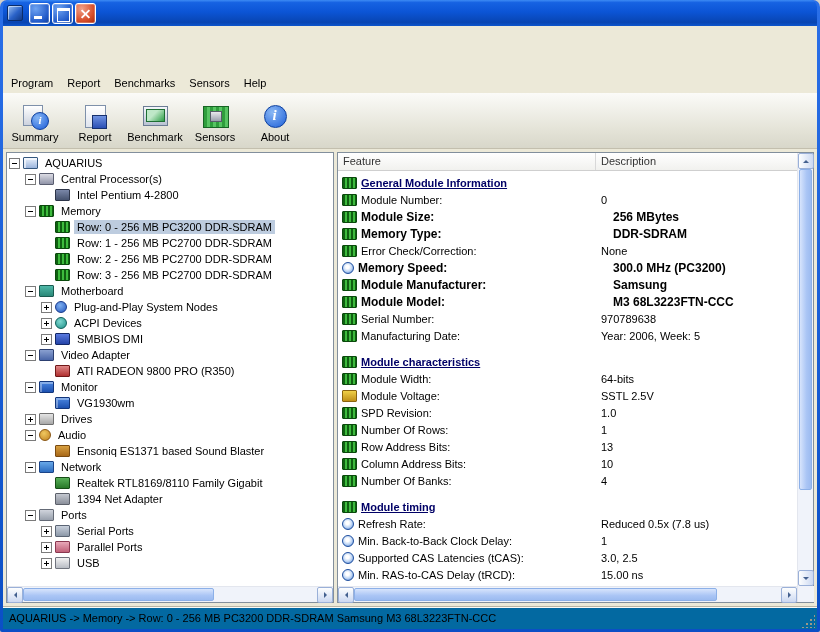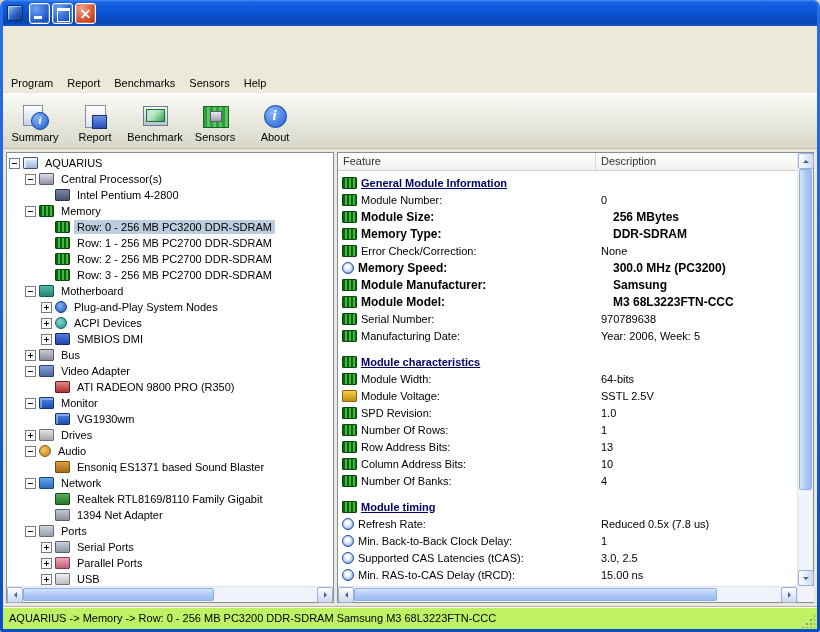--- a/index.html
+++ b/index.html
@@ -136,21 +136,21 @@
   .sb-btn.right::before { border-left-color:#44618f;  left:6px; top:4px; }
   .sb-btn.up::before    { border-bottom-color:#44618f; left:4px; top:3px; }
   .sb-btn.down::before  { border-top-color:#44618f;    left:4px; top:6px; }
   .sb-track { flex:1; position:relative; }
   .sb-thumb { position:absolute; border-radius:2px; border:1px solid #8cb0e8; }
   .hscroll .sb-thumb { top:1px; bottom:1px; background:linear-gradient(180deg,#d7e4fc,#aac5f5 60%,#9cbbf0); }
   .vscroll .sb-thumb { left:1px; right:1px; background:linear-gradient(90deg,#d7e4fc,#aac5f5 60%,#9cbbf0); }
   .sb-corner { width:16px; height:16px; flex:none; background:#f0f3fa; }
 
   
-  .statusbar { height:23px; flex:none; display:flex; align-items:center; background:#bef264;
+  .statusbar { height:23px; flex:none; display:flex; align-items:center; background:#0369a1;
     border-top:1px solid #b9b5a5; box-shadow:inset 0 1px 0 #fbfaf5; padding-left:6px; }
   .status-text { flex:1; white-space:nowrap; overflow:hidden; }
   .resize-grip { width:14px; height:14px; margin:0 2px 1px 0; align-self:flex-end; flex:none;
     background-image:radial-gradient(circle at 2px 2px,#9c9888 1.2px,transparent 1.5px);
     background-size:4px 4px; clip-path:polygon(100% 0,100% 100%,0 100%); }
 </style>
 </head>
 <body>
 
 <div class="window">
@@ -263,26 +263,20 @@
               <span class="indent" style="width: 34px;"></span>
               <span class="exp plus"></span>
               <span class="tico tico-acpi"></span>
               <span class="tree-label">ACPI Devices</span>
             </div>
             <div class="tree-row">
               <span class="indent" style="width: 34px;"></span>
               <span class="exp plus"></span>
               <span class="tico tico-smbios"></span>
               <span class="tree-label">SMBIOS DMI</span>
-            </div>
-            <div class="tree-row">
-              <span class="indent" style="width: 18px;"></span>
-              <span class="exp plus"></span>
-              <span class="tico tico-bus"></span>
-              <span class="tree-label">Bus</span>
             </div>
             <div class="tree-row">
               <span class="indent" style="width: 18px;"></span>
               <span class="exp minus"></span>
               <span class="tico tico-video"></span>
               <span class="tree-label">Video Adapter</span>
             </div>
             <div class="tree-row">
               <span class="indent" style="width: 34px;"></span>
               <span class="exp-space"></span>

